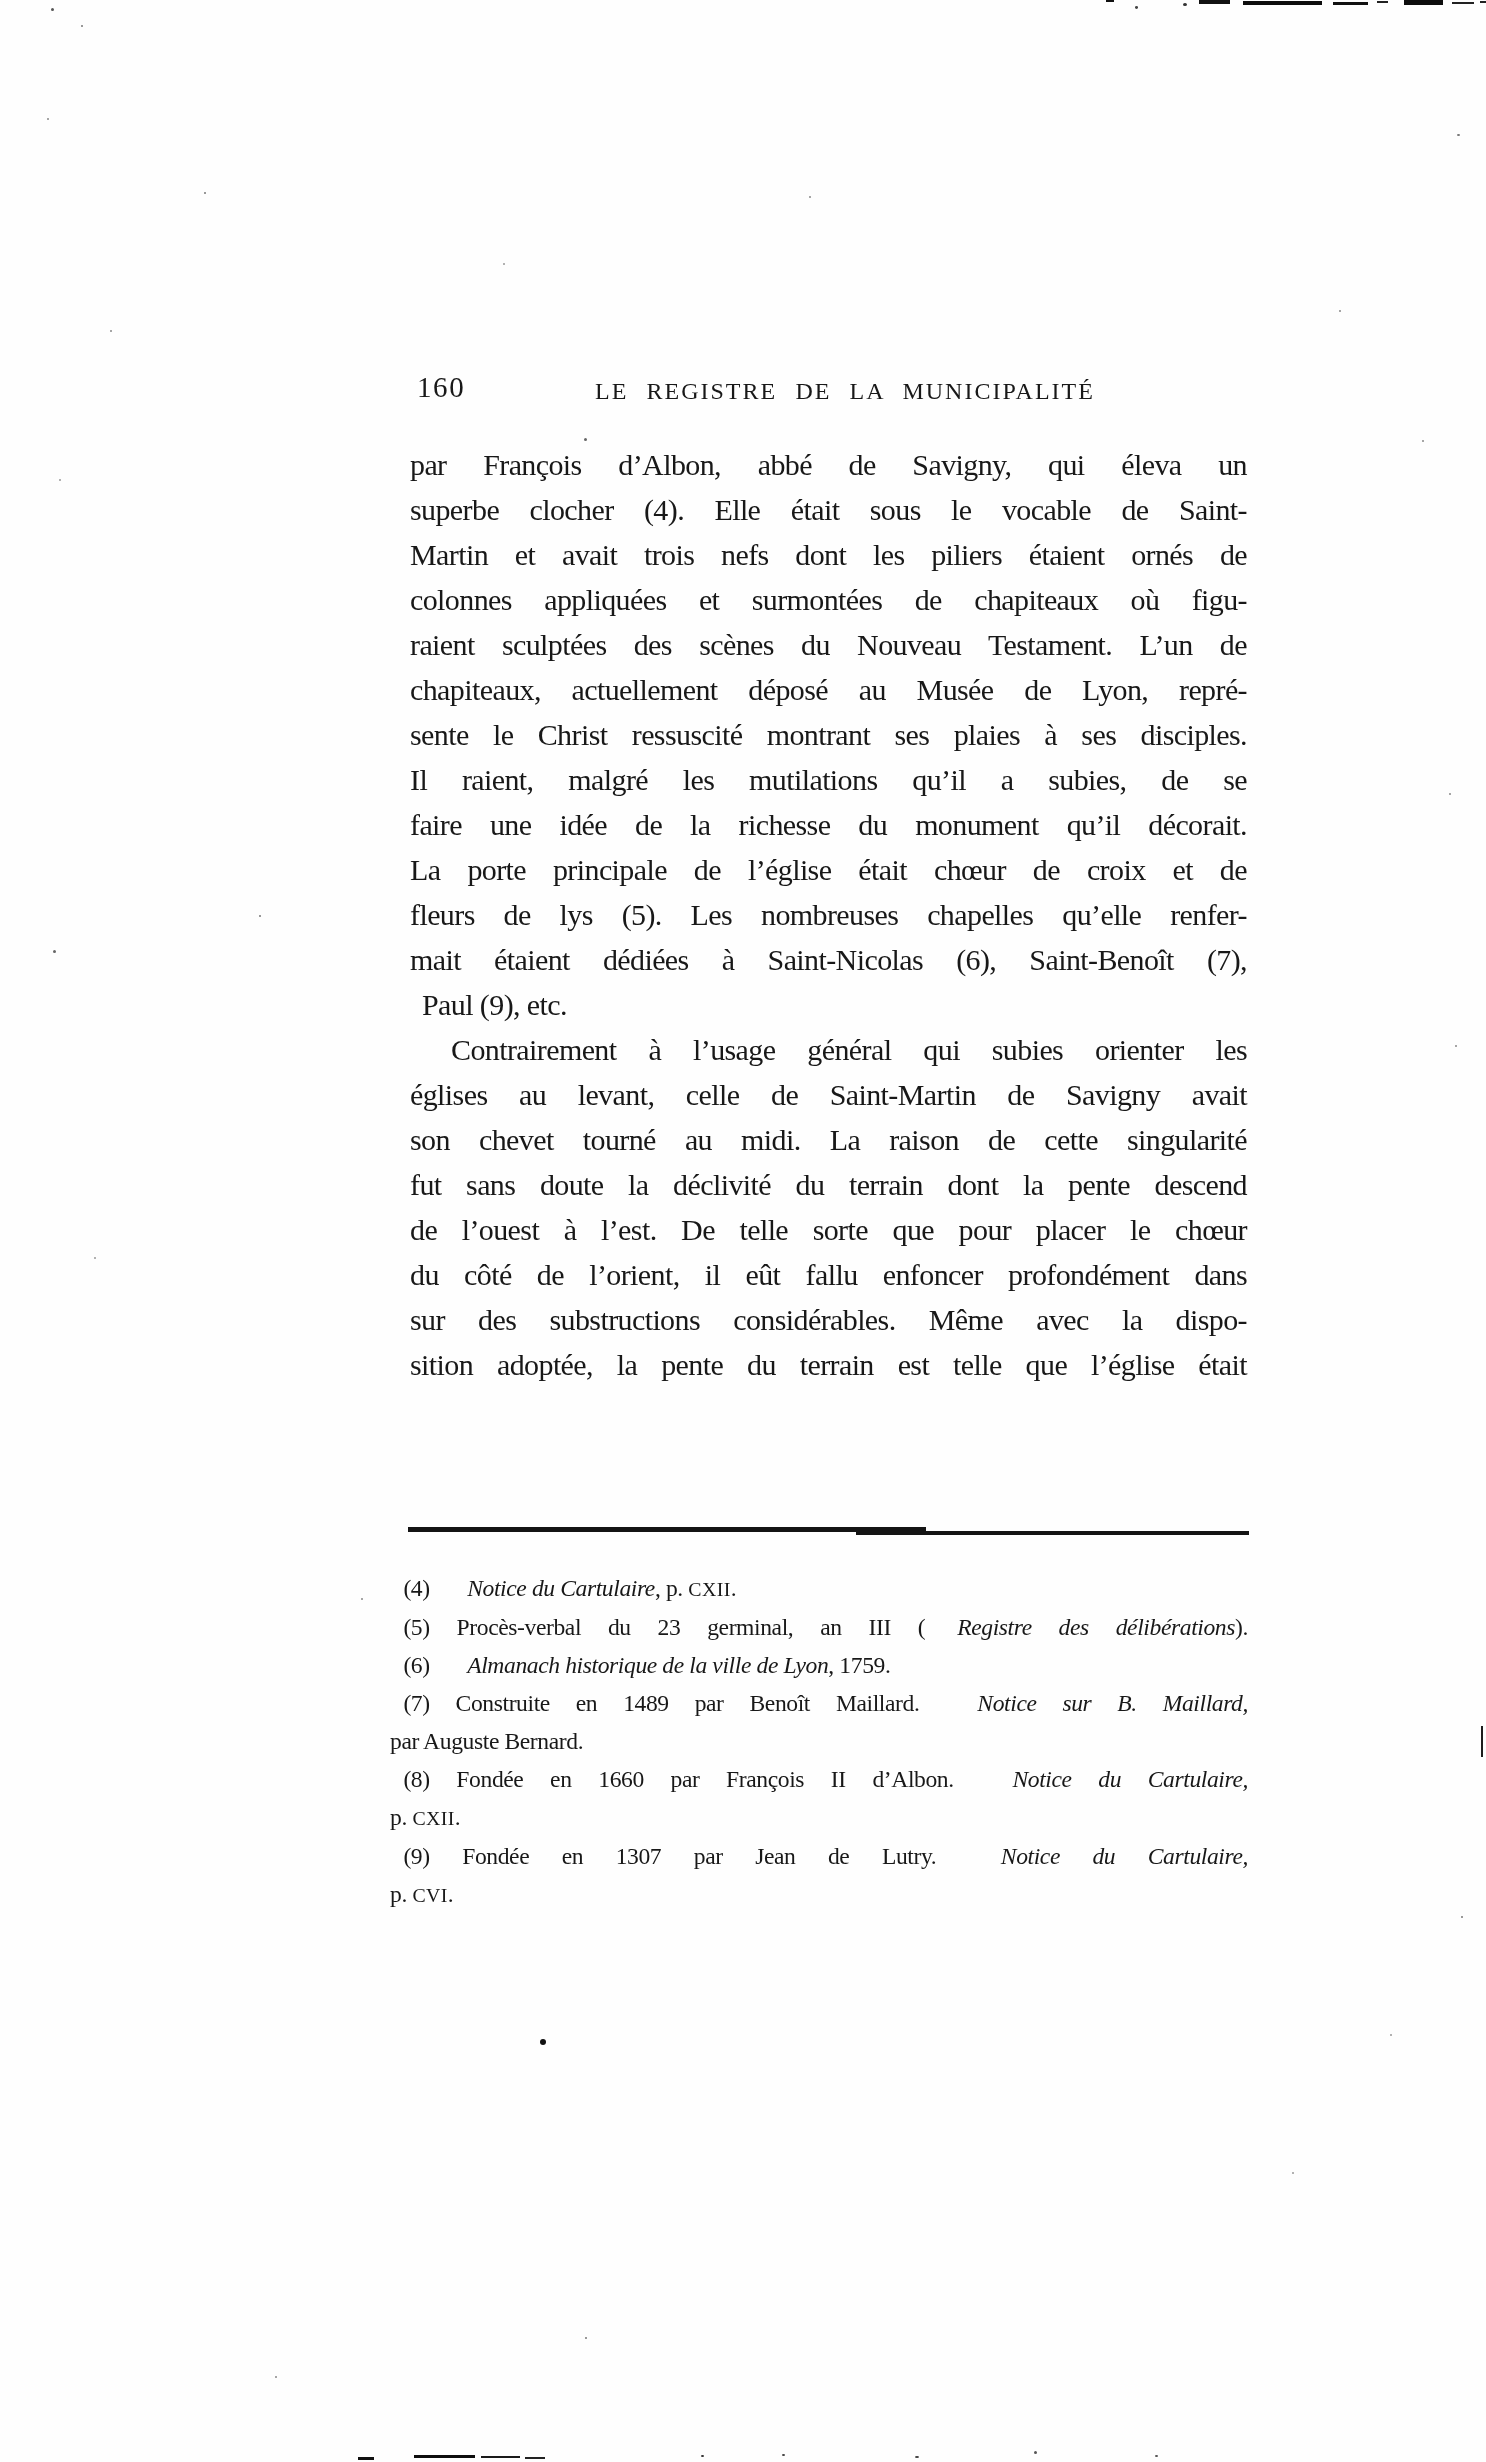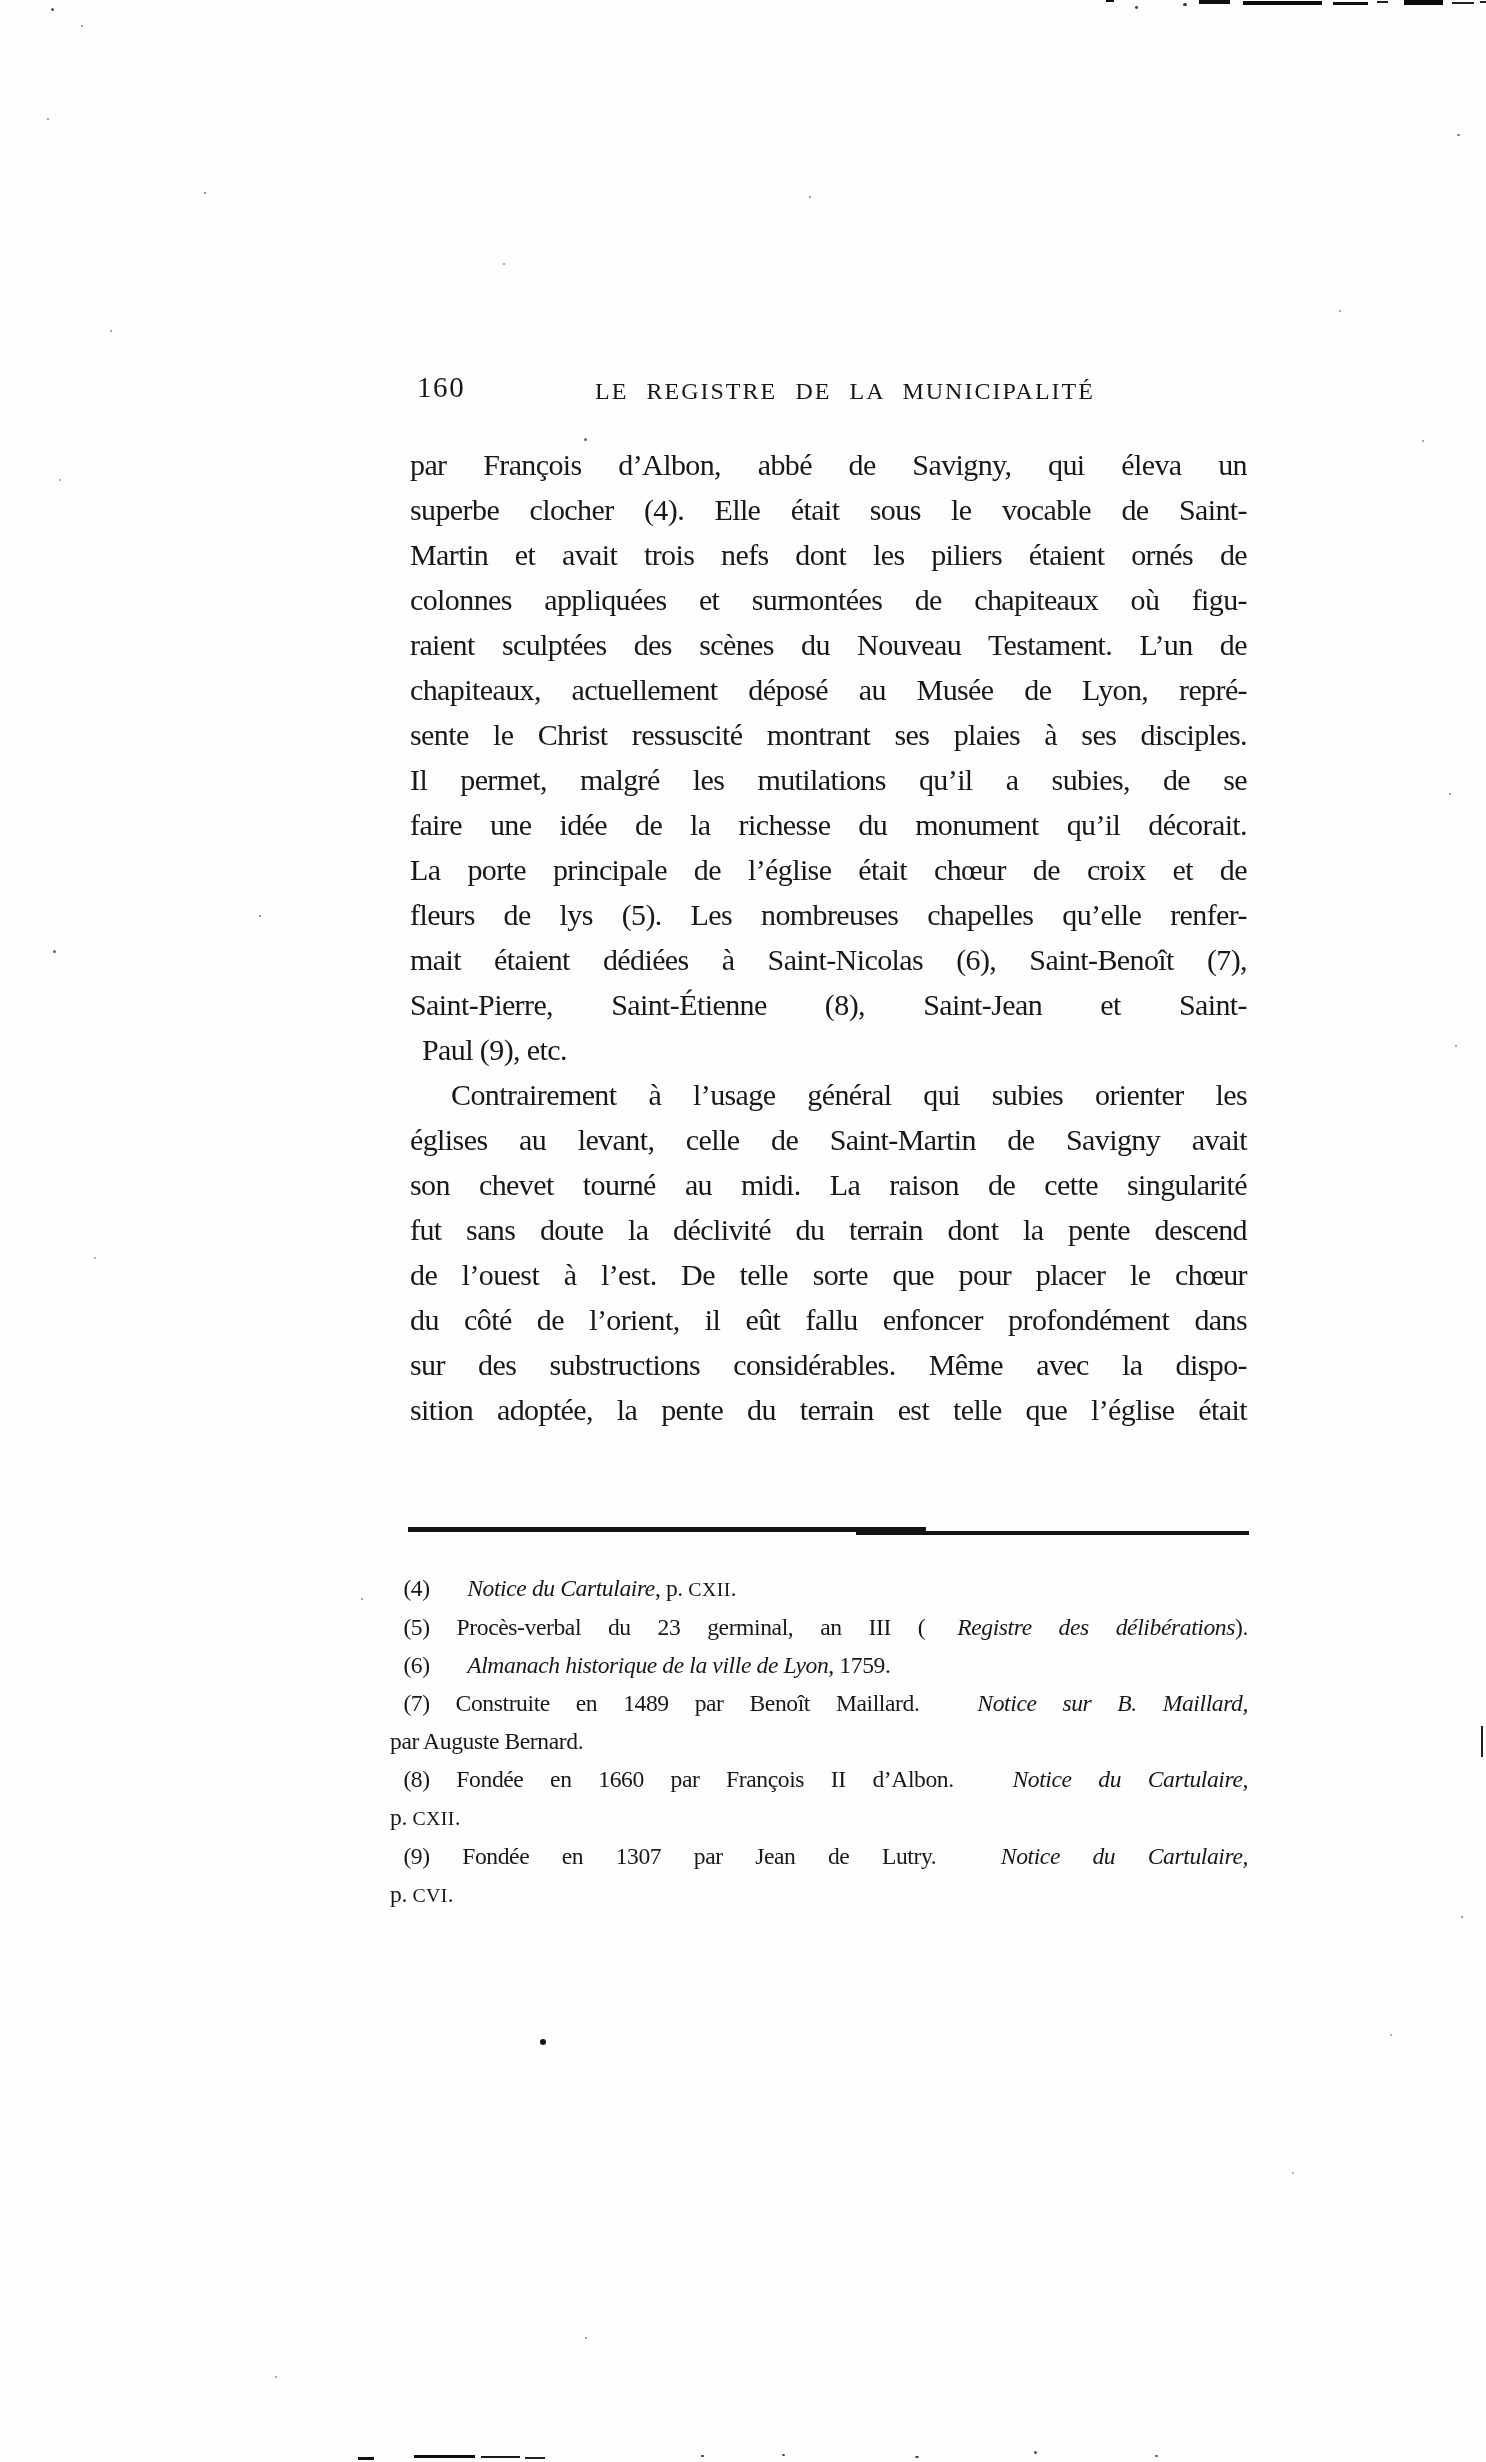--- a/index.html
+++ b/index.html
@@ -59,26 +59,25 @@
   <div class="runtitle">LE REGISTRE DE LA MUNICIPALITÉ</div>
 
   <div class="bodytext" id="body-text">
       <div class="bline">par François d’Albon, abbé de Savigny, qui éleva un</div>
       <div class="bline">superbe clocher (4). Elle était sous le vocable de Saint-</div>
       <div class="bline">Martin et avait trois nefs dont les piliers étaient ornés de</div>
       <div class="bline">colonnes appliquées et surmontées de chapiteaux où figu-</div>
       <div class="bline">raient sculptées des scènes du Nouveau Testament. L’un de</div>
       <div class="bline">chapiteaux, actuellement déposé au Musée de Lyon, repré-</div>
       <div class="bline">sente le Christ ressuscité montrant ses plaies à ses disciples.</div>
-      <div class="bline">Il permet, malgré les mutilations qu’il a subies, de se</div>
+      <div class="bline">Il raient, malgré les mutilations qu’il a subies, de se</div>
       <div class="bline">faire une idée de la richesse du monument qu’il décorait.</div>
       <div class="bline">La porte principale de l’église était chœur de croix et de</div>
       <div class="bline">fleurs de lys (5). Les nombreuses chapelles qu’elle renfer-</div>
       <div class="bline">mait étaient dédiées à Saint-Nicolas (6), Saint-Benoît (7),</div>
-      <div class="bline">Saint-Pierre, Saint-Étienne (8), Saint-Jean et Saint-</div>
       <div class="bline natural">Paul (9), etc.</div>
       <div class="bline indent">Contrairement à l’usage général qui subies orienter les</div>
       <div class="bline">églises au levant, celle de Saint-Martin de Savigny avait</div>
       <div class="bline">son chevet tourné au midi. La raison de cette singularité</div>
       <div class="bline">fut sans doute la déclivité du terrain dont la pente descend</div>
       <div class="bline">de l’ouest à l’est. De telle sorte que pour placer le chœur</div>
       <div class="bline">du côté de l’orient, il eût fallu enfoncer profondément dans</div>
       <div class="bline">sur des substructions considérables. Même avec la dispo-</div>
       <div class="bline">sition adoptée, la pente du terrain est telle que l’église était</div>
     </div>

